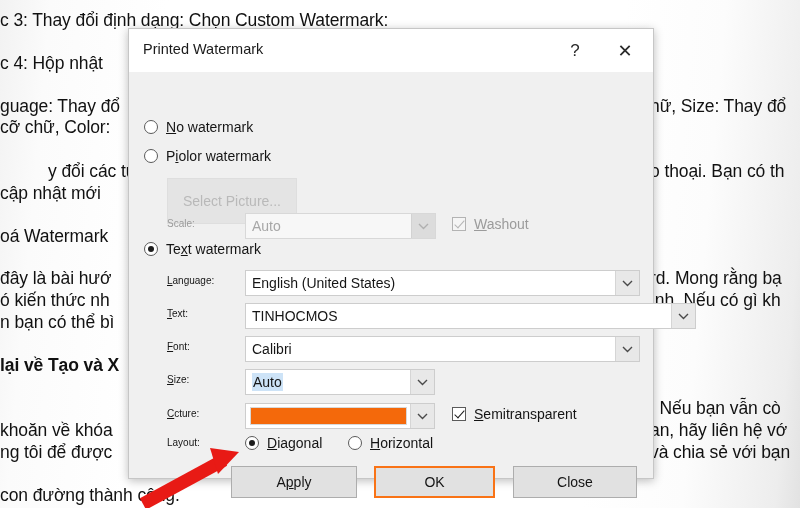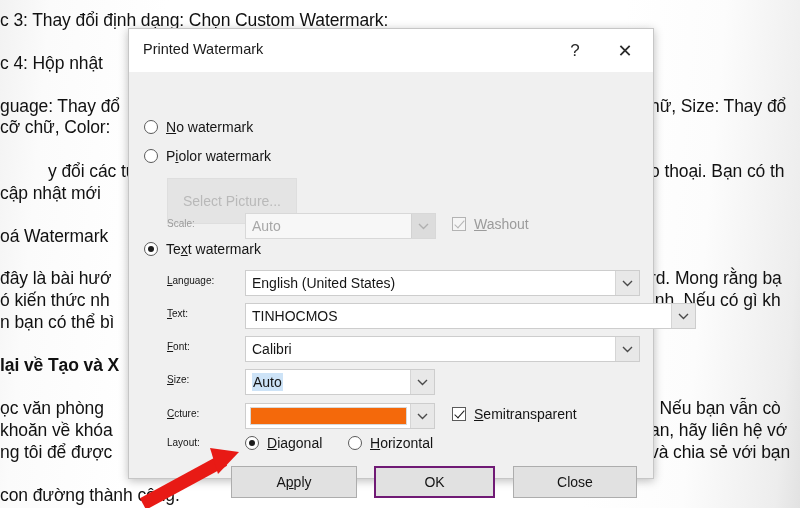--- a/index.html
+++ b/index.html
@@ -151,21 +151,21 @@
     position: absolute;
     height: 32px;
     background: #e1e1e1;
     border: 1px solid #adadad;
     display: flex; align-items: center; justify-content: center;
     font-size: 14px;
     color: #141414;
     cursor: default;
   }
   .btn.disabled { background: #e4e4e4; border-color: #dedede; color: #b9b9b9; }
-  .btn.focused { border: 2px solid #701a75; }
+  .btn.focused { border: 2px solid #f97316; }
 
   #select-picture-button { width: 130px; height: 46px; }
 
   
   #apply-arrow-annotation {
     position: absolute;
     left: 138px; top: 438px;
     width: 115px; height: 70px;
     pointer-events: none;
   }
@@ -182,21 +182,20 @@
     <div class="doc-line" style="left: 0px; top: 161px; padding-left: 48px;">y đổi các tuỳ ch</div>
     <div class="doc-line" style="left: 650px; top: 161px;">o thoại. Bạn có th</div>
     <div class="doc-line" style="left: 0px; top: 226px;">oá Watermark</div>
     <div class="doc-line" style="left: 0px; top: 183px;">cập nhật mới</div>
     <div class="doc-line" style="left: 0px; top: 268px; text-align: center;">đây là bài hướ</div>
     <div class="doc-line" style="left: 650px; top: 268px;">rd. Mong rằng bạ</div>
     <div class="doc-line" style="left: 0px; top: 290px;">ó kiến thức nh</div>
     <div class="doc-line" style="left: 650px; top: 290px;">ình. Nếu có gì kh</div>
     <div class="doc-line" style="left: 0px; top: 312px;">n bạn có thể bì</div>
     <div class="doc-line" style="left: 0px; top: 355px; font-weight: bold;">lại về Tạo và X</div>
-    <div class="doc-line" style="left: 0px; top: 398px;">ọc văn phòng</div>
     <div class="doc-line" style="left: 650px; top: 398px;">. Nếu bạn vẫn cò</div>
     <div class="doc-line" style="left: 0px; top: 420px;">khoăn về khóa</div>
     <div class="doc-line" style="left: 650px; top: 420px;">an, hãy liên hệ vớ</div>
     <div class="doc-line" style="left: 0px; top: 442px;">ng tôi để được</div>
     <div class="doc-line" style="left: 650px; top: 442px;">và chia sẻ với bạn</div>
     <div class="doc-line" style="left: 0px; top: 485px;">con đường thành công.</div>
   </div>
 
 <div id="printed-watermark-dialog">
 

